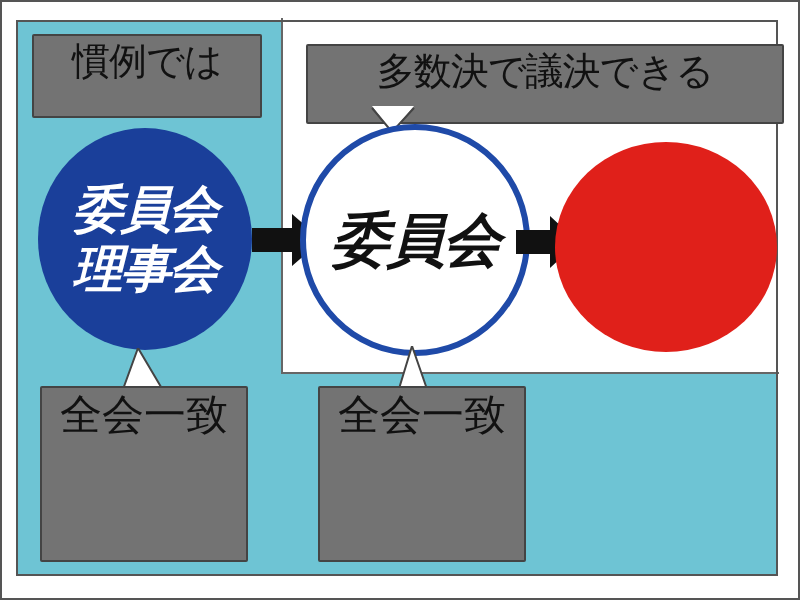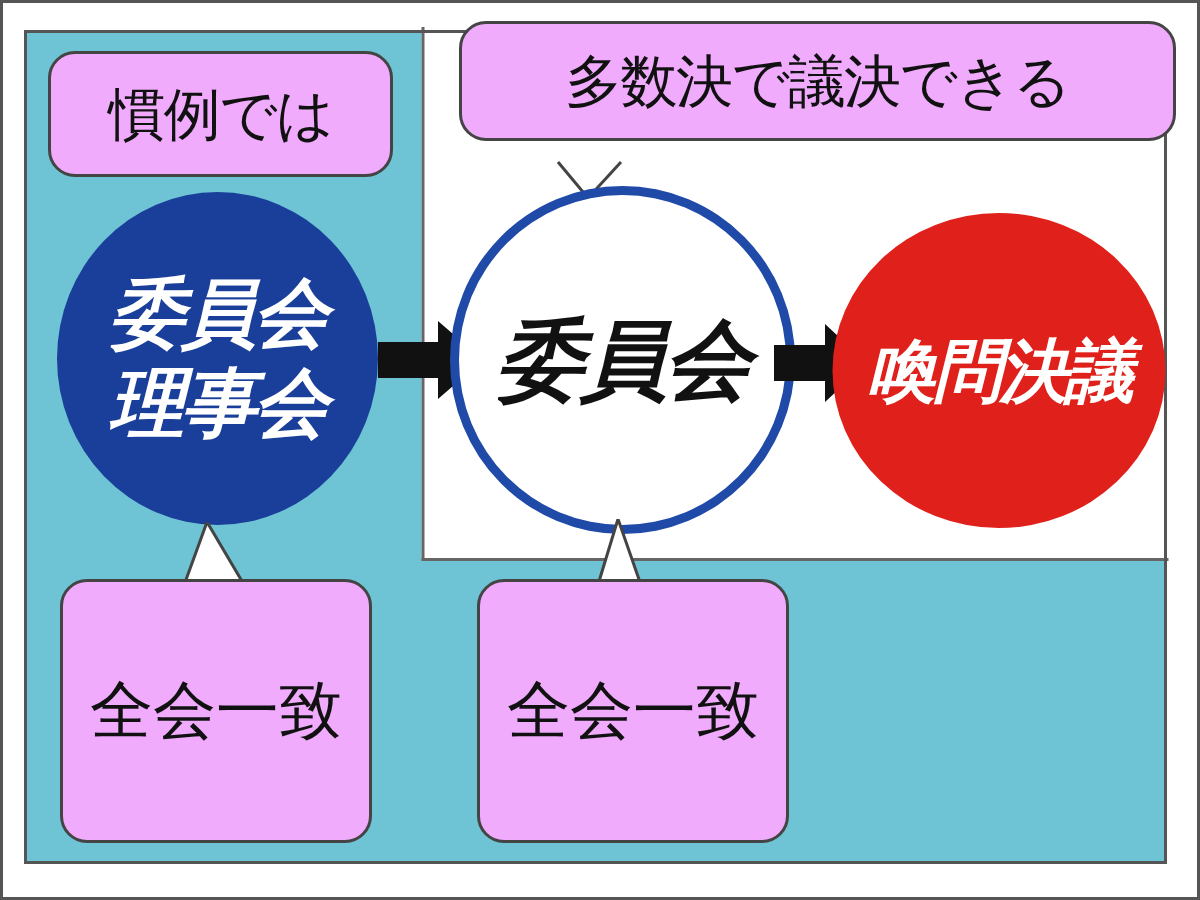--- a/index.html
+++ b/index.html
@@ -1,41 +1,41 @@
 <!DOCTYPE html>
 <html><head>
 <meta charset="utf-8">
 <style>
   html,body{margin:0;padding:0;}
   body{width:800px;height:600px;overflow:hidden;background:#fff;position:relative;font-family:"DejaVu Sans",sans-serif;}
   .frame{position:absolute;left:0;top:0;width:796px;height:596px;border:2px solid #555;background:#fff;}
   .teal{position:absolute;background:#6ec4d4;}
   .white-panel{position:absolute;left:281px;top:18px;width:496px;height:354px;background:#fff;border-left:2px solid #666;border-bottom:2px solid #666;}
   .teal-outline{position:absolute;left:16px;top:20px;width:762px;height:556px;border:2px solid #555;box-sizing:border-box;pointer-events:none;}
-  .bubble{position:absolute;background:#f0abfc;border:2px solid #444;border-radius:18px;box-sizing:border-box;display:flex;align-items:center;justify-content:center;color:#111;}
+  .bubble{position:absolute;background:#737373;border:2px solid #444;border-radius:2px;box-sizing:border-box;display:flex;align-items:flex-start;justify-content:center;color:#111;}
   .bubble .txt{font-size:38px;letter-spacing:-1px;}
   .circle{position:absolute;border-radius:50%;display:flex;flex-direction:column;align-items:center;justify-content:center;font-weight:bold;}
   .circle .line{font-size:50px;line-height:60px;letter-spacing:-2px;font-style:italic;}
   .arrow{position:absolute;}
   .tail{position:absolute;}
   .vtext{display:flex;flex-direction:row;align-items:center;font-size:42px;line-height:54px;}
 </style>
 </head>
 <body>
 
 <div class="frame"></div>
 <div class="teal" style="left:16px;top:20px;width:762px;height:556px;"></div>
 <div class="white-panel"></div>
 <div class="teal-outline"></div>
 
 <div class="bubble" style="left:32px;top:34px;width:230px;height:84px;">
   <span class="txt">慣例では</span>
 </div>
 
-<div class="bubble" style="left:306px;top:14px;width:478px;height:80px;">
+<div class="bubble" style="left:306px;top:44px;width:478px;height:80px;">
   <span class="txt">多数決で議決できる</span>
 </div>
 <svg class="tail" style="left:370px;top:106px;" width="50" height="30">
   <polygon points="2,0 44,0 22,26" fill="#fff"></polygon>
   <polyline points="2,2 22,26 44,2" fill="none" stroke="#444" stroke-width="2"></polyline>
 </svg>
 
 <div class="circle" style="left:38px;top:128px;width:214px;height:222px;background:#1a3f9a;color:#fff;">
   <span class="line">委員会</span>
   <span class="line">理事会</span>
@@ -47,21 +47,20 @@
 
 <div class="circle" style="left:300px;top:124px;width:230px;height:232px;background:#fff;border:6px solid #1f4aa8;box-sizing:border-box;color:#111;">
   <span class="line" style="font-size:58px;">委員会</span>
 </div>
 
 <svg class="arrow" style="left:516px;top:214px;" width="66" height="56">
   <polygon points="0,16 34,16 34,2 62,28 34,54 34,40 0,40" fill="#111"></polygon>
 </svg>
 
 <div class="circle" style="left:555px;top:142px;width:222px;height:210px;background:#e0201a;color:#fff;">
-  <span class="line" style="font-size:46px;">喚問決議</span>
 </div>
 
 <svg class="tail" style="left:118px;top:348px;" width="50" height="46">
   <polygon points="20,0 4,44 46,44" fill="#fff"></polygon>
   <polyline points="4,44 20,0 46,44" fill="none" stroke="#444" stroke-width="2"></polyline>
 </svg>
 <div class="bubble" style="left:40px;top:386px;width:208px;height:176px;">
   <div class="vtext">
     <span>全会</span>
     <span>一致</span>

